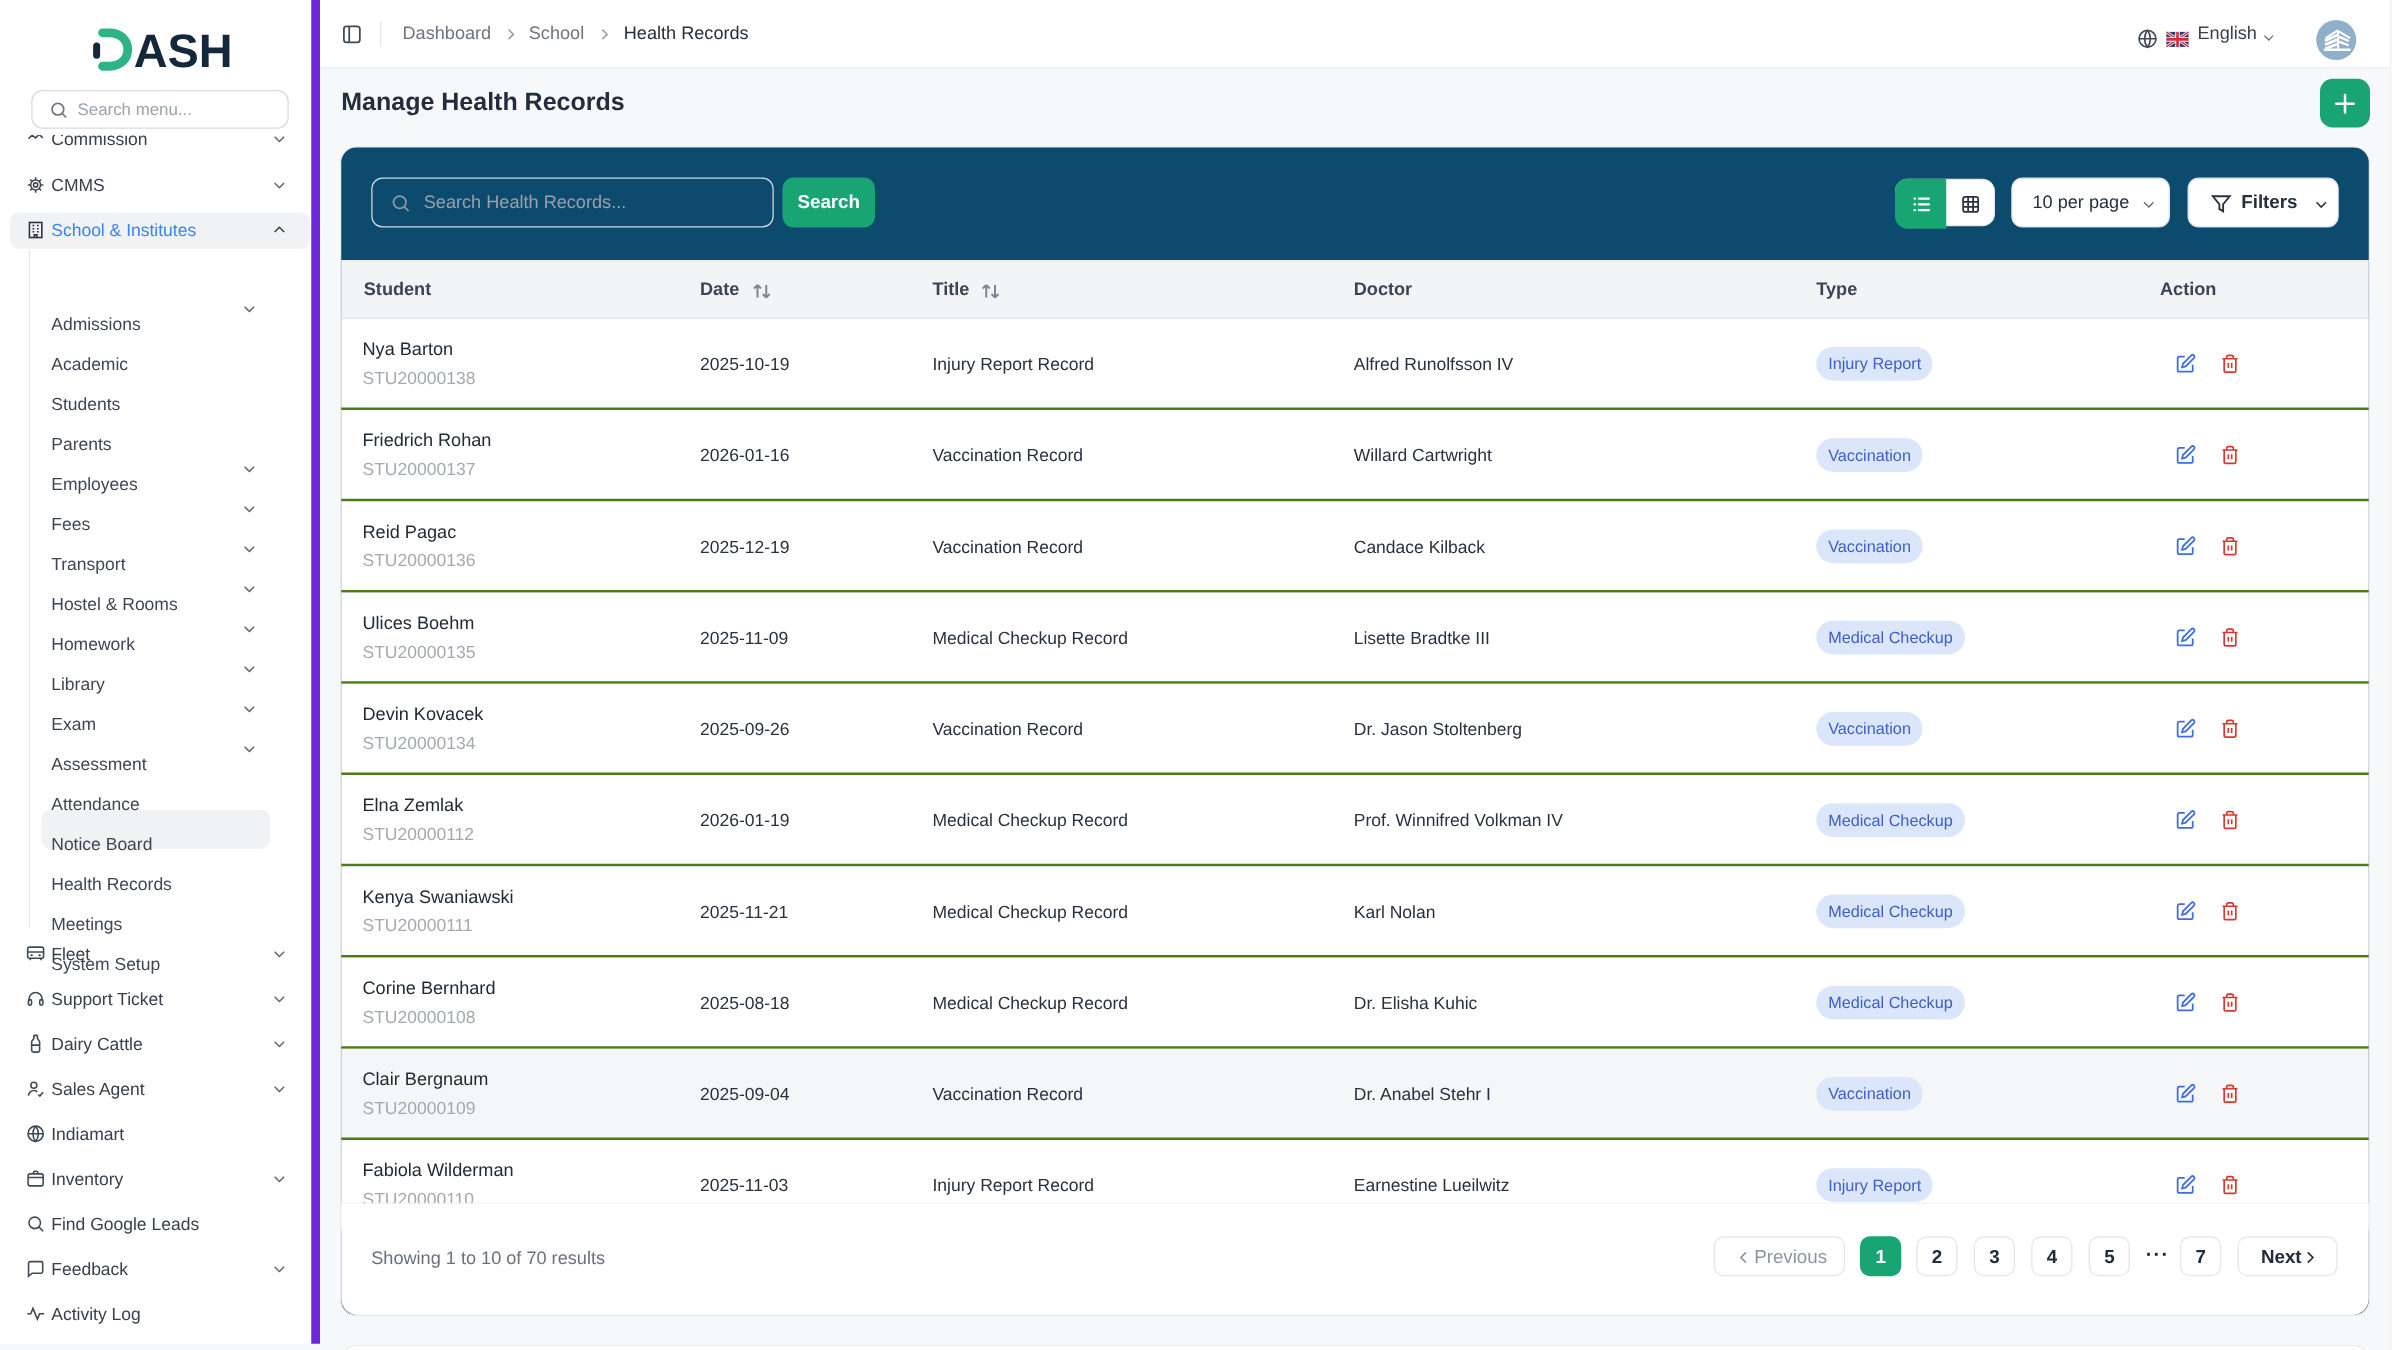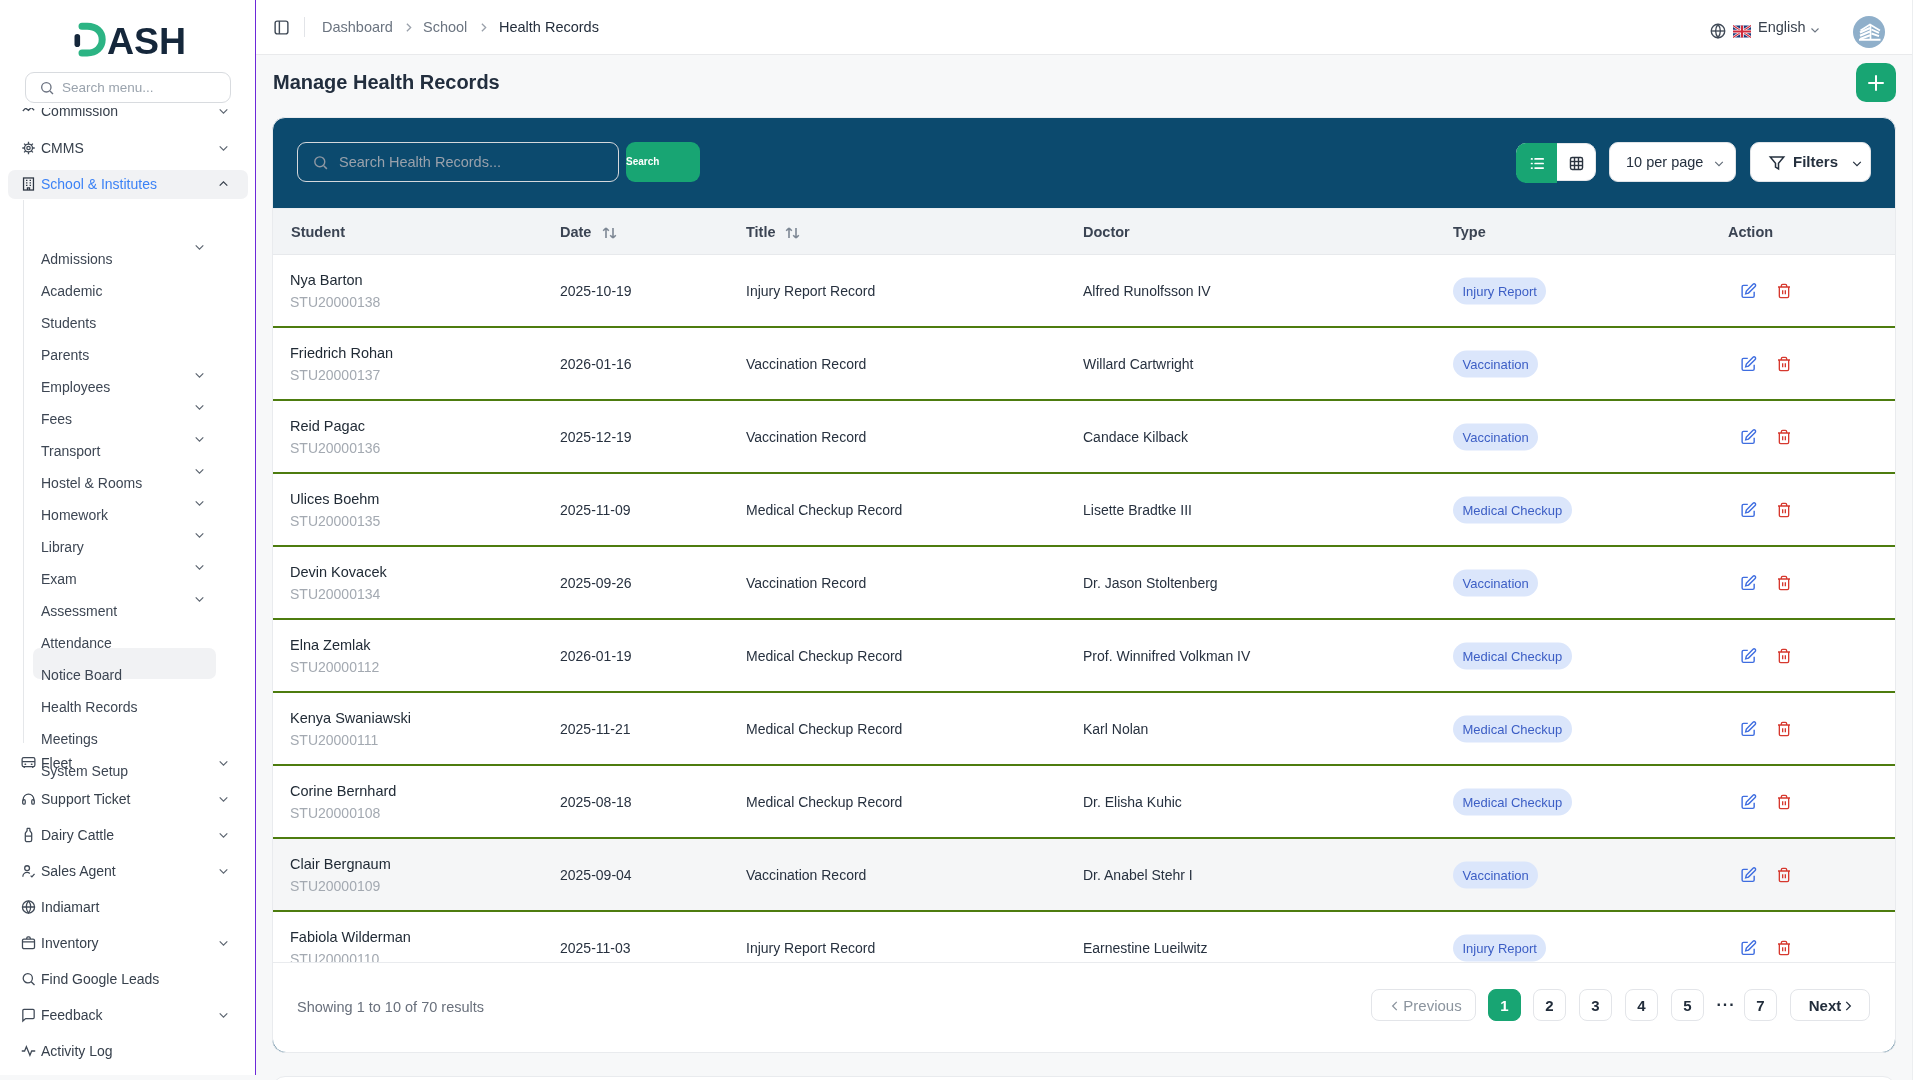--- a/index.html
+++ b/index.html
@@ -1,20 +1,20 @@
 <!DOCTYPE html>
 <html><head>
 <meta charset="utf-8">
 <style>
 * { margin:0; padding:0; box-sizing:border-box; }
 html,body { width:1920px; height:1080px; overflow:hidden; }
 body { font-family:"Liberation Sans", sans-serif; background:#f7f8f9; position:relative; color:#25303e; }
 .abs { position:absolute; }
 
-#sidebar { position:absolute; left:0; top:0; width:256px; height:1075px; background:#fff; border-right:1px solid #6d28d9; }
+#sidebar { position:absolute; left:0; top:0; width:256px; height:1075px; background:#fff; border-right:7px solid #6d28d9; }
 #msearch { position:absolute; left:25px; top:72px; width:206px; height:31px; border:1px solid #d8dbdf; border-radius:9px; background:#fff; }
 #msearch svg { position:absolute; left:13px; top:7px; }
 #msearch span { position:absolute; left:36px; top:7px; font-size:13.5px; color:#9aa3ad; }
 .mi { position:absolute; left:0; width:256px; height:36px; }
 .mi .ico { position:absolute; left:20px; top:50%; transform:translateY(-50%); width:17px; height:17px; }
 .mi .lbl { position:absolute; left:41px; top:50%; transform:translateY(-50%); font-size:14px; color:#37404c; white-space:nowrap; }
 .mi .chev { position:absolute; right:26px; top:50%; transform:translateY(-50%); }
 .smi { position:absolute; left:0; width:256px; height:32px; }
 .smi .lbl { position:absolute; left:41px; top:50%; transform:translateY(-50%); font-size:14px; color:#3d4653; white-space:nowrap;margin-top:44px; }
 .smi .chev { position:absolute; right:50px; top:50%; transform:translateY(-50%); }
@@ -28,21 +28,21 @@
 
 #ptitle { position:absolute; left:273px; top:71px; font-size:20px; font-weight:700; color:#222e3e; }
 #addbtn { position:absolute; left:1856px; top:63px; width:40px; height:39px; background:#18a573; border-radius:10px; }
 #addbtn:before { content:""; position:absolute; left:50%; top:50%; width:16px; height:2px; background:#fff; transform:translate(-50%,-50%); border-radius:1px; }
 #addbtn:after { content:""; position:absolute; left:50%; top:50%; width:2px; height:16px; background:#fff; transform:translate(-50%,-50%); border-radius:1px; }
 
 #card { position:absolute; left:272px; top:117px; width:1624px; height:936px; background:#0c4a6e; border:1px solid #e9ebee; border-radius:13px; }
 #tsearch { position:absolute; left:24px; top:24px; width:322px; height:40px; border:1px solid #d5d8dc; border-radius:9px; }
 #tsearch svg { position:absolute; left:14px; top:11px; }
 #tsearch span { position:absolute; left:41px; top:11px; font-size:14.5px; color:#99a1ab; }
-#searchbtn { position:absolute; left:353px; top:24px; width:74px; height:40px; background:#18a573; border-radius:9px; color:#fff; font-size:10px; font-weight:700; line-height:40px; }
+#searchbtn { position:absolute; left:353px; top:24px; width:74px; height:40px; background:#18a573; border-radius:9px; color:#fff; font-size:15px; font-weight:700; text-align:center; line-height:40px; }
 #toggle { position:absolute; left:1243px; top:25px; width:80px; height:38px; border:1px solid #e4e6e9; border-radius:10px; background:#fff; }
 #toggle .left { position:absolute; left:-1px; top:-1px; width:41px; height:40px; background:#18a573; border-radius:10px 0 0 10px; }
 #perpage { position:absolute; left:1336px; top:24px; width:127px; height:40px; border:1px solid #e0e3e7; border-radius:9px; background:#fff; }
 #perpage span { position:absolute; left:16px; top:11px; font-size:14.5px; color:#25303e; }
 #filters { position:absolute; left:1477px; top:24px; width:121px; height:40px; border:1px solid #e0e3e7; border-radius:9px; background:#fff; }
 #filters span { position:absolute; left:42px; top:10px; font-size:15px; font-weight:700; color:#25303e; }
 
 #thead { position:absolute; left:0; top:90px; width:1622px; height:47px; background:#f2f4f6; border-top:1px solid #eceef1; border-bottom:1px solid #e7e9ec; }
 .th { position:absolute; top:50%; transform:translateY(-50%); font-size:14.5px; font-weight:700; color:#3b4453; }
 .trow { position:absolute; left:0; width:1622px; height:73px; border-bottom:2px solid #4d7c0f; background:#fff; }

